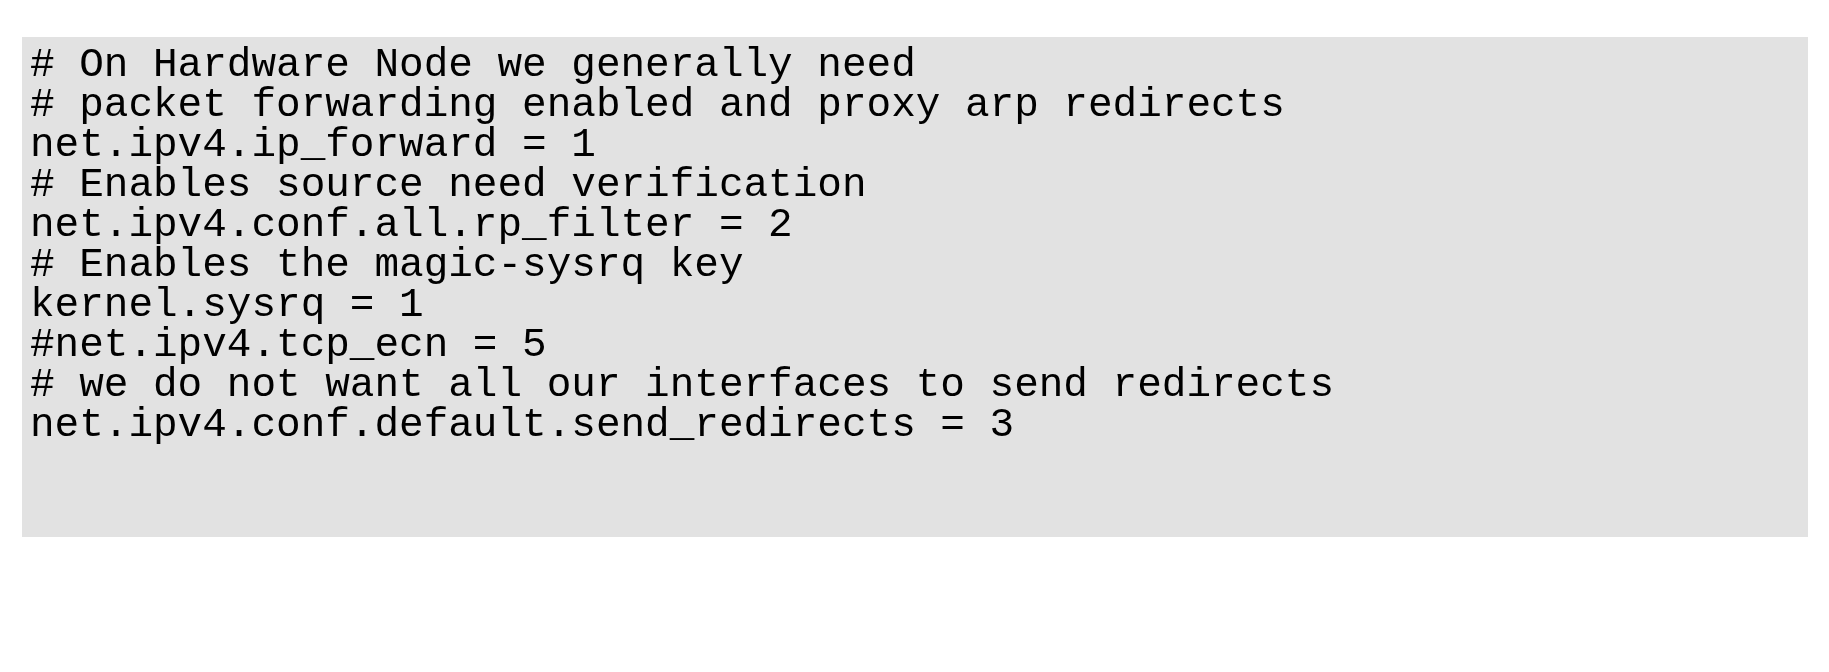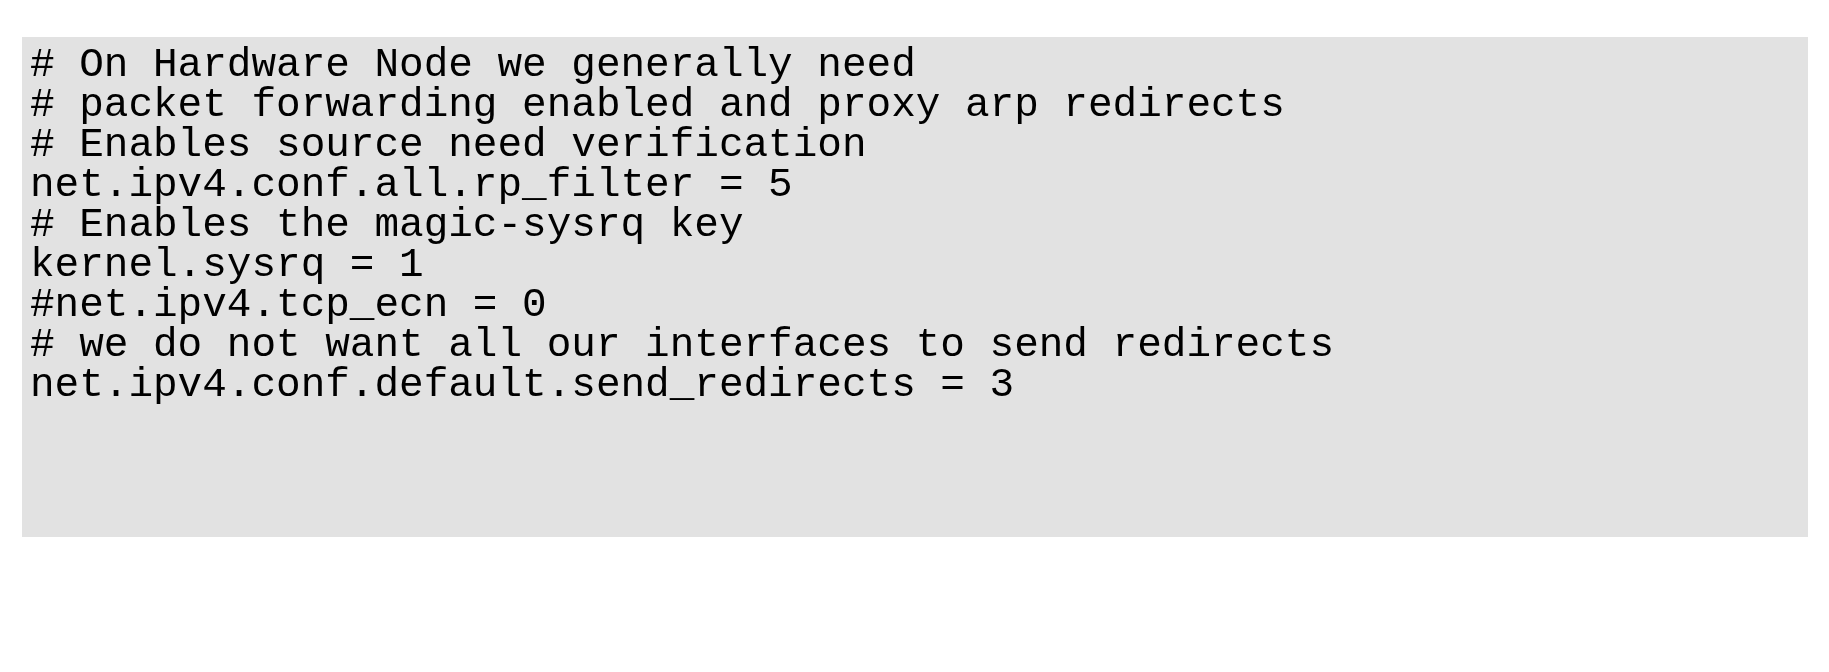--- a/index.html
+++ b/index.html
@@ -35,20 +35,21 @@
     margin: 0;
     padding: 0;
   }
 </style>
 </head>
 <body>
 
 <div id="code-block">
   <pre class="code-line"># On Hardware Node we generally need</pre>
   <pre class="code-line"># packet forwarding enabled and proxy arp redirects</pre>
+  <pre class="code-line">net.ipv4.ip_forward = 1</pre>
   <pre class="code-line"># Enables source need verification</pre>
-  <pre class="code-line">net.ipv4.conf.all.rp_filter = 5</pre>
+  <pre class="code-line">net.ipv4.conf.all.rp_filter = 2</pre>
   <pre class="code-line"># Enables the magic-sysrq key</pre>
   <pre class="code-line">kernel.sysrq = 1</pre>
-  <pre class="code-line">#net.ipv4.tcp_ecn = 0</pre>
+  <pre class="code-line">#net.ipv4.tcp_ecn = 5</pre>
   <pre class="code-line"># we do not want all our interfaces to send redirects</pre>
   <pre class="code-line">net.ipv4.conf.default.send_redirects = 3</pre>
 </div>
 
 </body></html>

